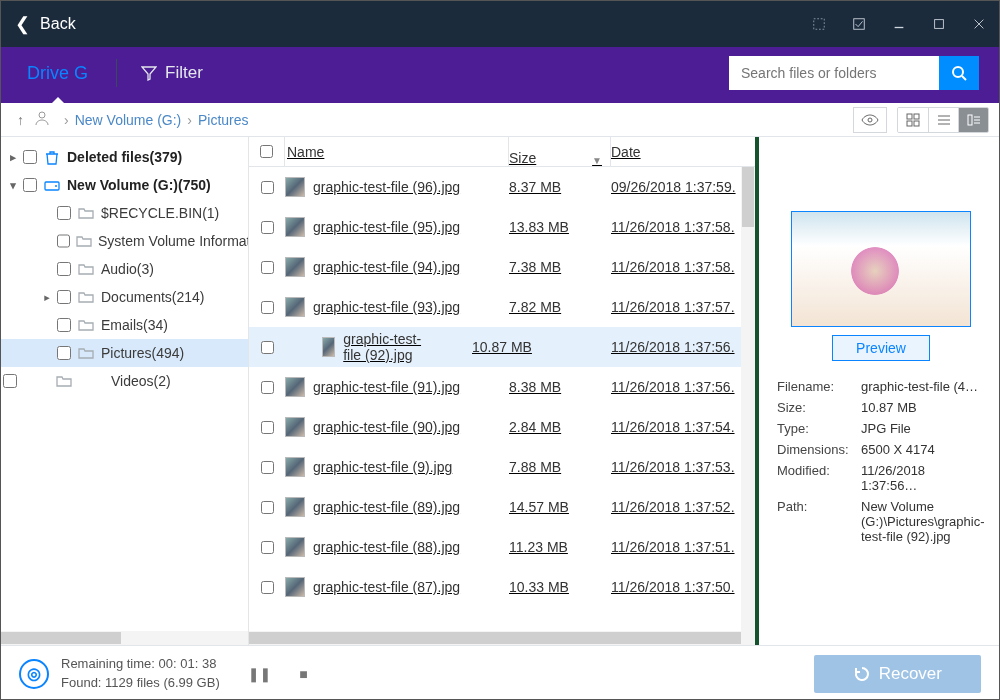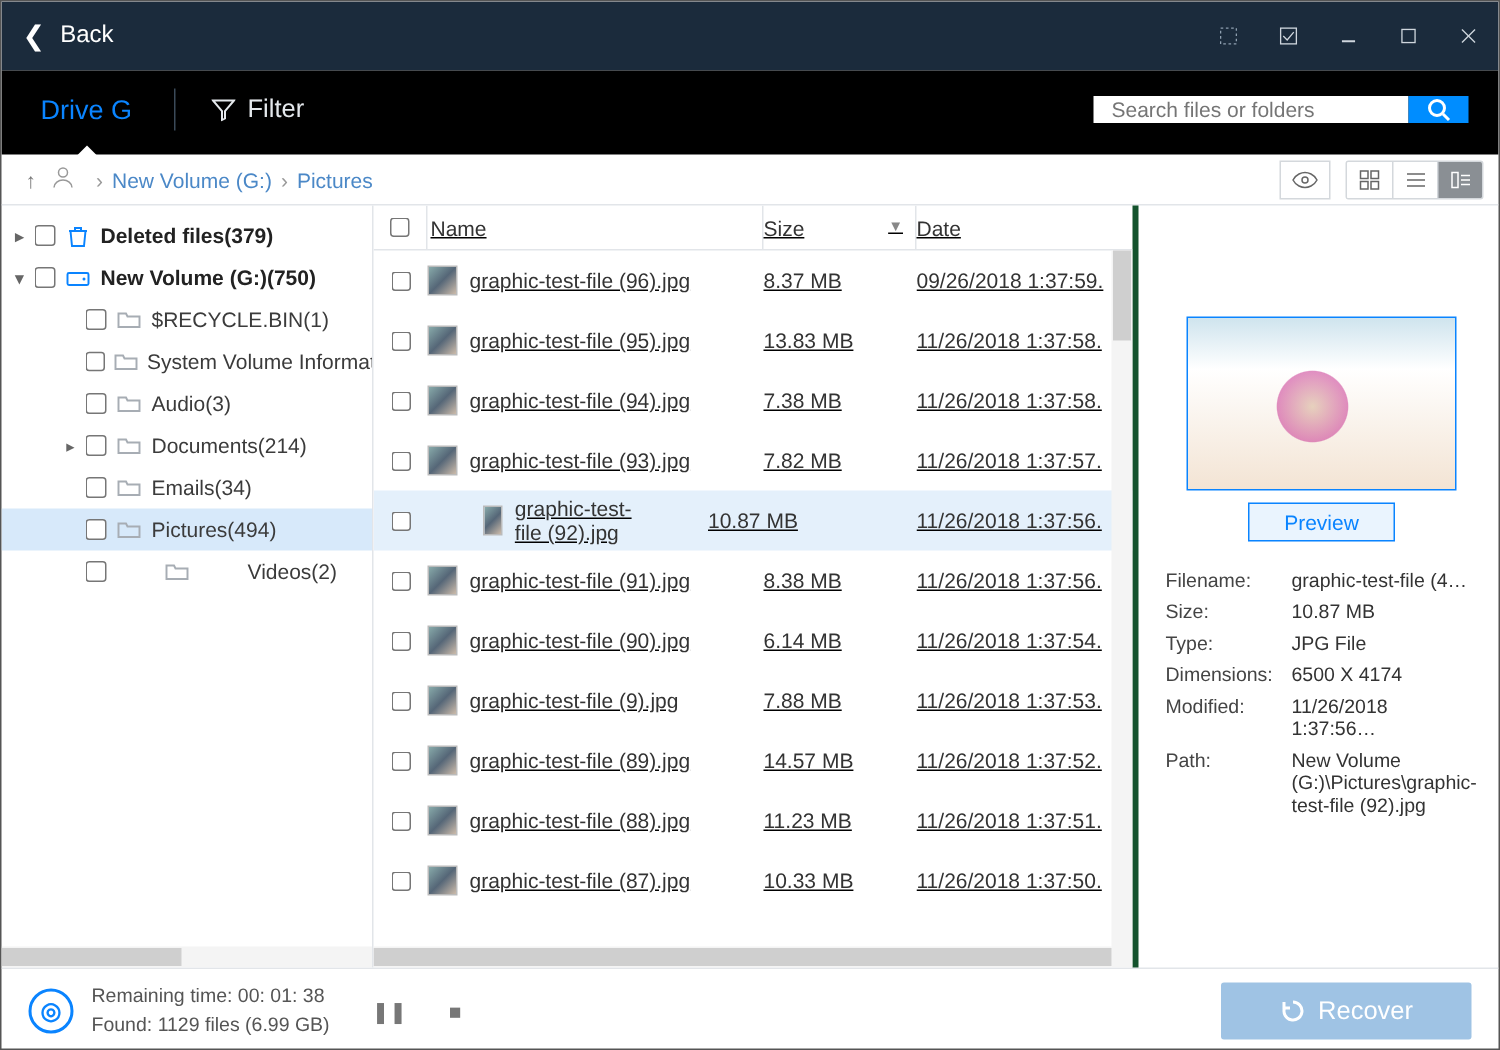--- a/index.html
+++ b/index.html
@@ -5,28 +5,28 @@
 * { box-sizing: border-box; margin: 0; padding: 0; font-family: "Segoe UI", Arial, sans-serif; }
 body { width: 1000px; height: 700px; overflow: hidden; background: #fff; border: 1px solid #555; }
 
 .titlebar { height: 46px; background: #1b2b3c; display: flex; align-items: center; color: #fff; }
 .titlebar .back { display: flex; align-items: center; padding: 0 14px; height: 100%; cursor: pointer; }
 .titlebar .back .chev { font-size: 18px; margin-right: 10px; }
 .titlebar .spacer { flex: 1; }
 .titlebar .winbtn { width: 40px; height: 100%; display: flex; align-items: center; justify-content: center; font-size: 14px; color: #cfd6dd; cursor: pointer; }
 .winbtn svg { width:14px; height:14px; }
 
-.toolbar { height: 56px; background: #000000; display: flex; align-items: center; padding: 0 20px 4px 22px; }
+.toolbar { height: 56px; background: #4c1d95; display: flex; align-items: center; padding: 0 20px 4px 22px; }
 .tab { color: #0a84ff; font-size: 18px; padding: 6px 4px; position: relative; }
 .tab::after { content:""; position:absolute; bottom:-14px; left:50%; transform:translateX(-50%); border:7px solid transparent; border-bottom-color:#fff; }
 .vline { width:1px; height:28px; background:#3b4a59; margin: 0 24px; }
 .filter { display:flex; align-items:center; color:#e4e8ec; font-size:17px; cursor:pointer; }
 .filter svg { margin-right:8px; }
 .toolbar .spacer { flex:1; }
-.searchwrap { display:flex; height:18px; }
+.searchwrap { display:flex; height:34px; }
 .searchwrap input { width:210px; border:none; padding:0 12px; font-size:14px; outline:none; }
 .searchwrap .go { width:40px; background:#008dff; display:flex; align-items:center; justify-content:center; cursor:pointer; }
 
 .crumbbar { height:34px; border-bottom:1px solid #e2e5e9; display:flex; align-items:center; padding:0 10px 0 16px; font-size:14px; color:#4b88c7; }
 .crumbbar .up { color:#777; margin-right:10px; cursor:pointer; }
 .crumbbar .usericon { margin-right:8px; color:#888; }
 .crumbbar .sep { color:#999; margin:0 6px; }
 .crumbbar .spacer { flex:1; }
 .viewbtns { display:flex; border:1px solid #d4d8dc; border-radius:2px; overflow:hidden; }
 .viewbtns .vb { width:30px; height:24px; display:flex; align-items:center; justify-content:center; border-left:1px solid #d4d8dc; cursor:pointer; color:#666; background:#fff; }
@@ -46,21 +46,21 @@
 .folder-svg { fill:#a7adb4; }
 .trash-svg { fill:#0a84ff; }
 .drive-svg { fill:#0a84ff; }
 .tree-scroll { position:absolute; bottom:0; left:0; right:0; height:14px; background:#f4f4f4; }
 .tree-scroll .thumb { position:absolute; left:0; top:1px; height:12px; width:120px; background:#cfcfcf; }
 
 .center { flex:1; display:flex; flex-direction:column; border-right:4px solid #14532d; position:relative; overflow:hidden;text-decoration:underline; }
 .colhead { height:30px; display:flex; align-items:center; border-bottom:1px solid #e2e5e9; font-size:14px; color:#333; }
 .colhead .cchk { width:36px; display:flex; justify-content:center; }
 .colhead .cname { flex:1; padding-left:2px; }
-.colhead .csize { width:102px; display:flex; align-items:center; }
+.colhead .csize { width:102px; display:flex; align-items:flex-end; }
 .colhead .csize .dd { margin-left:auto; margin-right:8px; font-size:10px; color:#888; }
 .colhead .cdate { width:144px; }
 .colhead > div { border-right:1px solid #e2e5e9; height:100%; display:flex; align-items:center; }
 .colhead > div:last-child{border-right:none;}
 
 .rows { overflow:hidden; }
 .frow { height:40px; display:flex; align-items:center; font-size:14px; color:#333; }
 .frow.sel { background:#e4f0fb;gap:37px; }
 .frow .cchk { width:36px; display:flex; justify-content:center; }
 .frow .thumb { width:20px; height:20px; background:linear-gradient(135deg,#8aa,#567,#cba); margin-right:8px; border:1px solid #bbb; }
@@ -268,21 +268,21 @@
         </div>
         <div class="tree-row sel" style="padding-left: 54px;">
           <input type="checkbox" style="">
           <span class="ficon">
             <svg class="folder-svg" width="16" height="16" viewBox="0 0 16 16">
               <path d="M1 4h5l1 2h8v7H1z" fill="none" stroke="#a7adb4" stroke-width="1.3"></path>
             </svg>
           </span>
           <span>Pictures(494)</span>
         </div>
-        <div class="tree-row" style="padding-left: 54px; gap: 32px;">
+        <div class="tree-row" style=" gap: 32px;">
           <input type="checkbox" style="">
           <span class="ficon">
             <svg class="folder-svg" width="16" height="16" viewBox="0 0 16 16">
               <path d="M1 4h5l1 2h8v7H1z" fill="none" stroke="#a7adb4" stroke-width="1.3"></path>
             </svg>
           </span>
           <span>Videos(2)</span>
         </div>
       </div>
     <div class="tree-scroll">
@@ -370,21 +370,21 @@
           <div class="cdate">11/26/2018 1:37:56.</div>
         </div>
         <div class="frow">
           <div class="cchk">
             <input type="checkbox" style="">
           </div>
           <div class="cname">
             <div class="thumb"></div>
             <span>graphic-test-file (90).jpg</span>
           </div>
-          <div class="csize">6.14 MB</div>
+          <div class="csize">2.84 MB</div>
           <div class="cdate">11/26/2018 1:37:54.</div>
         </div>
         <div class="frow">
           <div class="cchk">
             <input type="checkbox" style="">
           </div>
           <div class="cname">
             <div class="thumb"></div>
             <span>graphic-test-file (9).jpg</span>
           </div>

